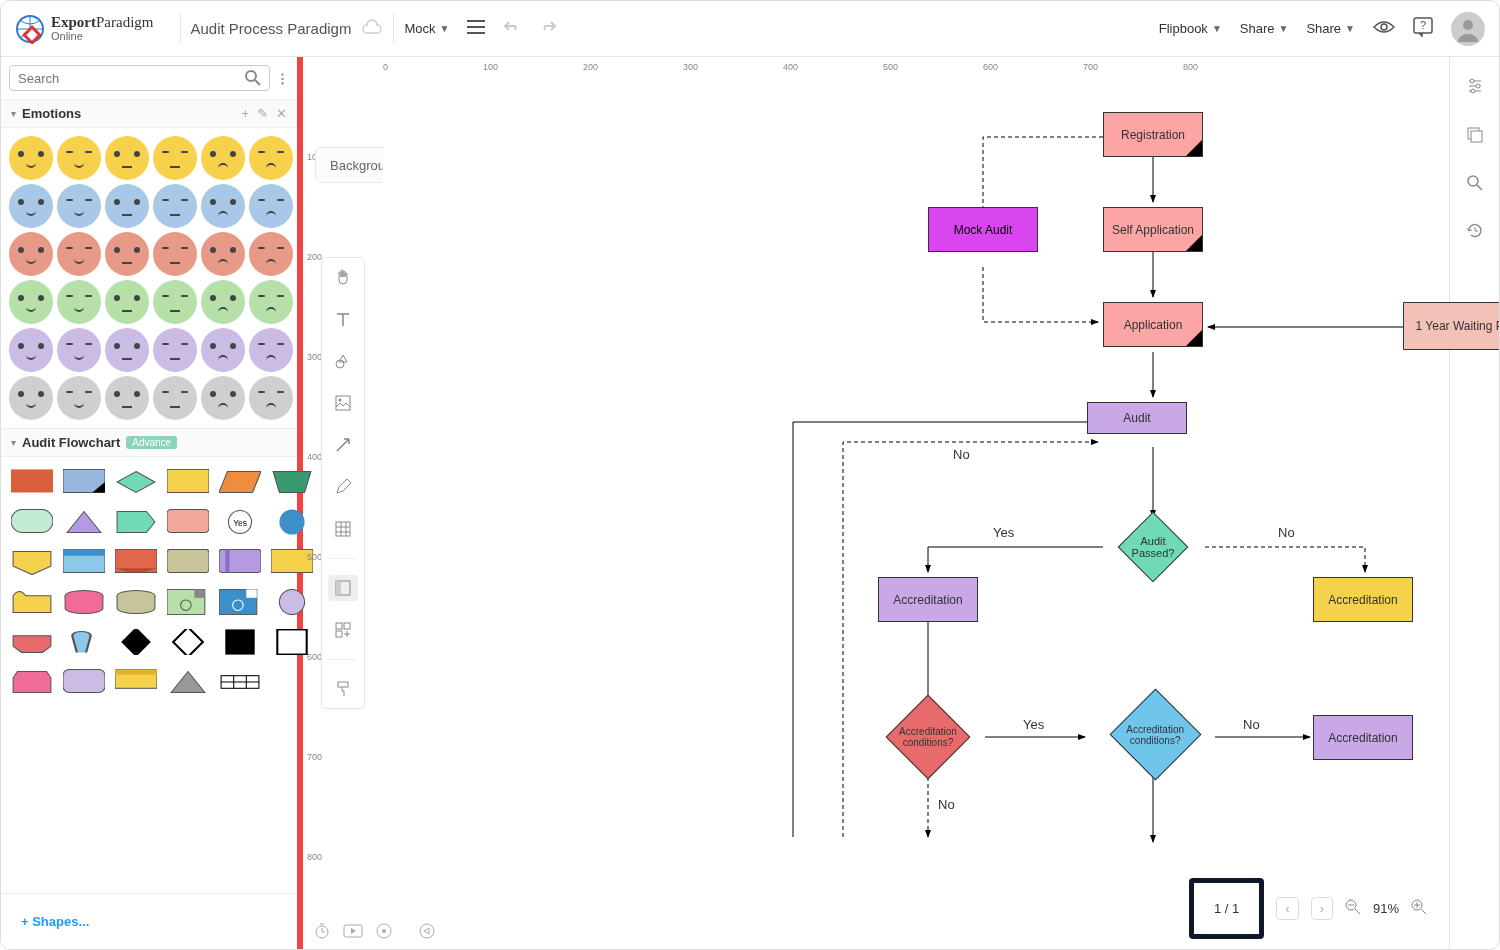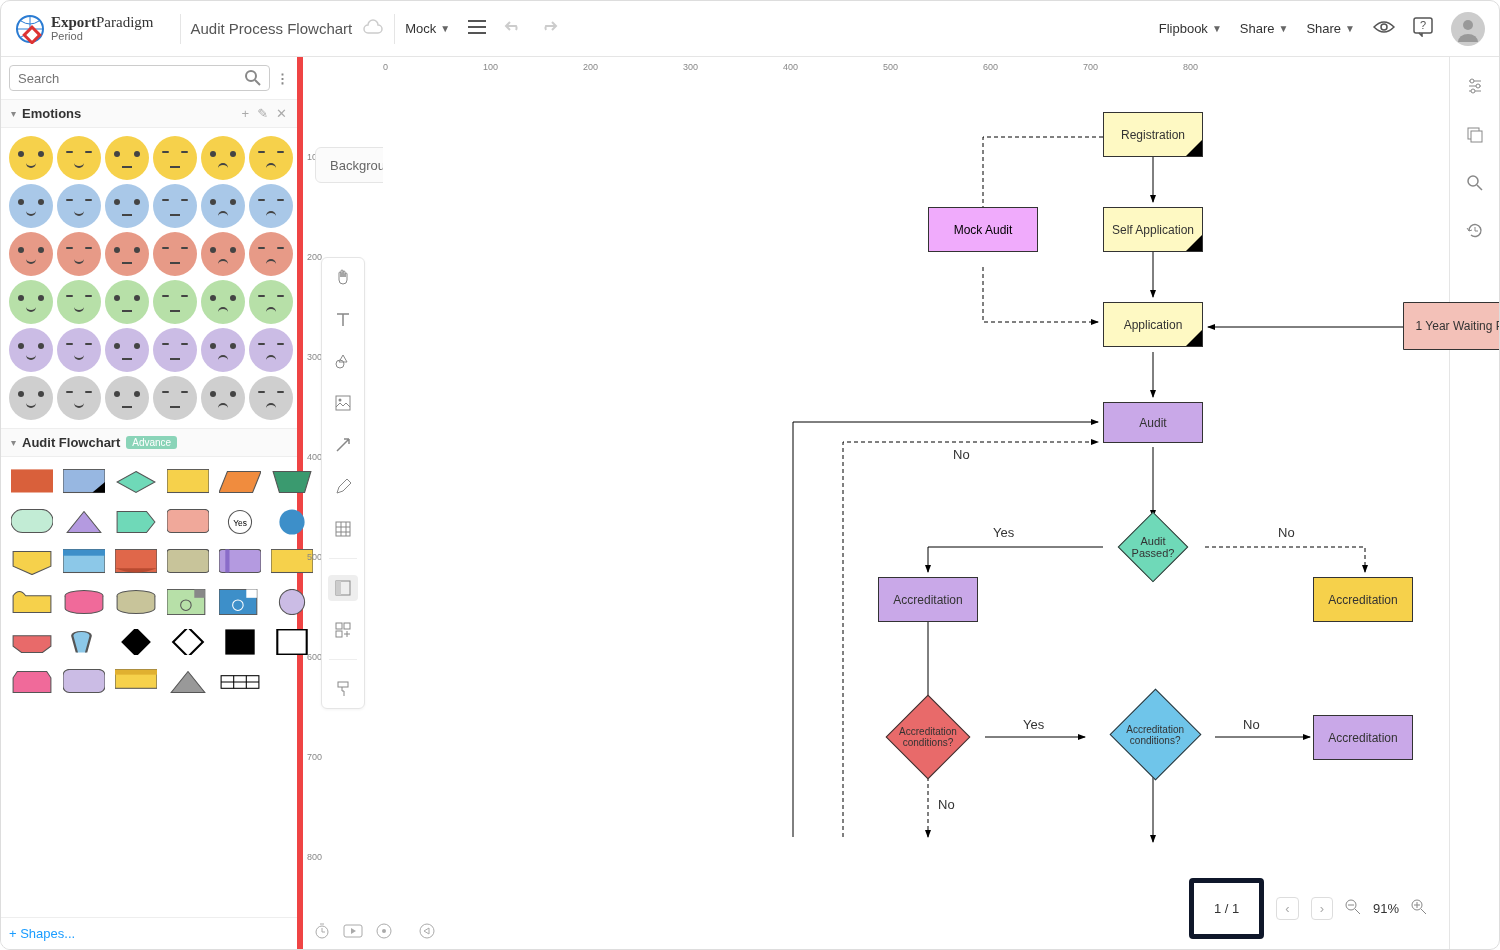--- a/index.html
+++ b/index.html
@@ -44,42 +44,42 @@
 .face .eyes { position:absolute; top:15px; width:26px; display:flex; justify-content:space-between; }
 .eye { width:6px; height:6px; background:#444; border-radius:50%; }
 .eye.line { height:2px; border-radius:1px; width:7px; }
 .mouth { position:absolute; bottom:12px; width:10px; height:5px; border-bottom:2px solid #444; border-radius:0 0 8px 8px; }
 .mouth.flat { border:none; border-bottom:2px solid #444; border-radius:0; height:0; }
 .mouth.sad { border:none; border-top:2px solid #444; border-radius:8px 8px 0 0; height:5px; }
 
 .shapes-grid { padding:10px; display:grid; grid-template-columns: repeat(6, 1fr); gap:10px 10px; }
 .shape { width:42px; height:30px; cursor:pointer; display:flex; align-items:center; justify-content:center; }
 
-.shapes-footer { border-top:1px solid #eee; padding:8px; color:#1a9cff; font-weight:400; cursor:pointer; }
+.shapes-footer { border-top:1px solid #eee; padding:20px; color:#1a9cff; font-weight:700; cursor:pointer; }
 
 
 .canvas-wrap { flex:1; display:flex; position:relative; }
 .toolbar { position:absolute; left:18px; top:200px; width:44px; background:#fff; border:1px solid #e5e5e5; border-radius:6px; display:flex; flex-direction:column; align-items:center; padding:6px 0; gap:16px; box-shadow:0 1px 3px rgba(0,0,0,0.05); }
 .tool { color:#888; cursor:pointer; width:30px; height:26px; display:flex; align-items:center; justify-content:center; border-radius:4px; }
 .tool.active { background:#eee; }
 
 .bg-panel { position:absolute; left:12px; top:90px; background:#fbfbfb; border:1px solid #e5e5e5; border-radius:6px; padding:8px 14px; display:flex; align-items:center; gap:14px; color:#666; }
 
 .ruler-top { position:absolute; left:80px; right:40px; top:0; height:20px; font-size:9px; color:#888; }
 .ruler-top .tick { position:absolute; top:5px; }
 .ruler-left { position:absolute; left:0; top:20px; bottom:30px; width:24px; font-size:9px; color:#888; }
 .ruler-left .tick { position:absolute; left:4px; transform: translateY(-50%); }
 
 .canvas { position:absolute; left:80px; top:20px; right:40px; bottom:40px; background:#fff; }
 
 
 .node { position:absolute; display:flex; align-items:center; justify-content:center; font-size:12px; border:1px solid #333; }
-.n-blue { background:#fef9c3; }
+.n-blue { background:#fca5a5; }
 .n-blue::after { content:""; position:absolute; right:0; bottom:0; width:0; height:0; border-left:16px solid transparent; border-bottom:16px solid #000; }
-.n-orange { background:#f0abfc; color:#000;align-items:center; }
+.n-orange { background:#d946ef; color:#000;align-items:center; }
 .n-purple { background:#c9a8e8; }
 .n-pink { background:#f3c1b8; border-radius:0 24px 24px 0; }
 .n-teal { background:#6fd9b8; }
 .n-yellow { background:#f6d14b; }
 .n-red { background:#e86a6a; }
 .n-cyan { background:#6fc5ea; }
 .diamond { transform: rotate(45deg); }
 .diamond span { transform: rotate(-45deg); text-align:center; display:block; }
 
 
@@ -100,25 +100,25 @@
   <div class="header">
     <div class="logo">
       <svg width="30" height="30" viewBox="0 0 30 30">
         <circle cx="15" cy="15" r="13" fill="none" stroke="#2b7cd3" stroke-width="2"></circle>
         <path d="M3 15 h24 M15 3 v24 M6 7 q9 6 18 0 M6 23 q9 -6 18 0" stroke="#2b7cd3" stroke-width="1" fill="none"></path>
         <rect x="10" y="14" width="14" height="14" fill="#d33" transform="rotate(45 17 21)"></rect>
         <rect x="13" y="17" width="8" height="8" fill="#fff" transform="rotate(45 17 21)"></rect>
       </svg>
       <div>
         <div class="logo-text"><b>Export</b>Paradigm</div>
-        <div class="logo-sub">Period</div>
+        <div class="logo-sub">Online</div>
       </div>
     </div>
     <div class="vbar"></div>
-    <div class="doc-title">Audit Process Flowchart</div>
+    <div class="doc-title">Audit Process Paradigm</div>
     <span class="cloud">
       <svg width="22" height="16" viewBox="0 0 22 16">
           <path d="M6 14 a4 4 0 0 1 0-8 a5 5 0 0 1 10 0 a3 3 0 0 1 0 8 z" fill="none" stroke="#ccc" stroke-width="1.5"></path>
         </svg>
     </span>
     <div class="vbar"></div>
     <div class="hdr-group">
       <div class="hdr-btn">
           <span>Mock</span>
           <span class="chev">▼</span>
@@ -823,21 +823,21 @@
           </div>
         <div class="node n-blue" style="left:720px;top:130px;width:100px;height:45px">
             <span>Self Application</span>
           </div>
         <div class="node n-blue" style="left:720px;top:225px;width:100px;height:45px">
             <span>Application</span>
           </div>
         <div class="node n-pink" style="left:1020px;top:225px;width:140px;height:48px">
             <span>1 Year Waiting Period</span>
           </div>
-        <div class="node n-purple" style="left:720px;top:325px;width:100px;height:41px">
+        <div class="node n-purple" style="left:704px;top:325px;width:100px;height:32px">
             <span>Audit</span>
           </div>
         <div class="node n-teal diamond" style="left:745px;top:445px;width:50px;height:50px">
             <span style="width:90px;font-size:11px">Audit Passed?</span>
           </div>
         <div class="node n-purple" style="left:495px;top:500px;width:100px;height:45px">
             <span>Accreditation</span>
           </div>
         <div class="node n-yellow" style="left:930px;top:500px;width:100px;height:45px">
             <span>Accreditation</span>

